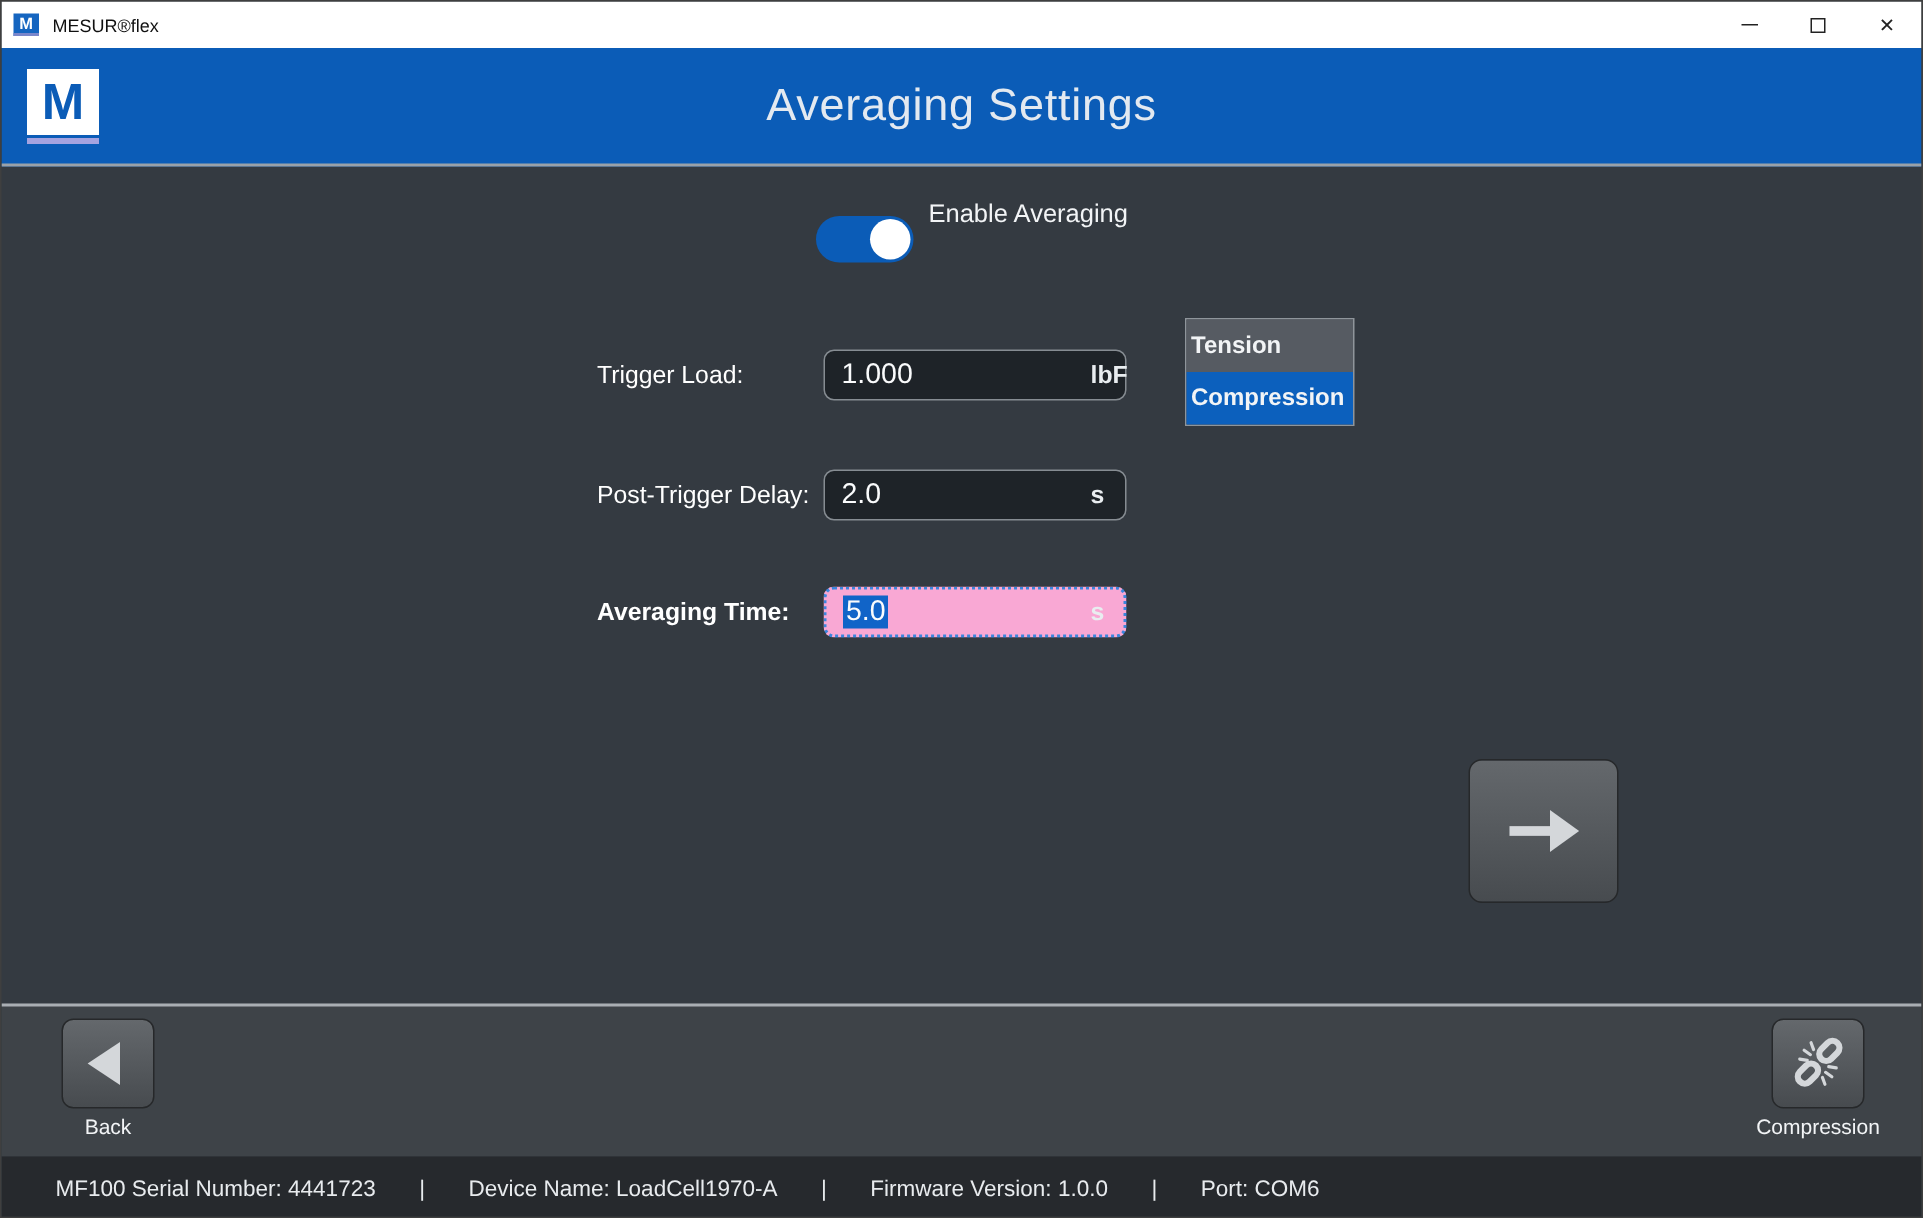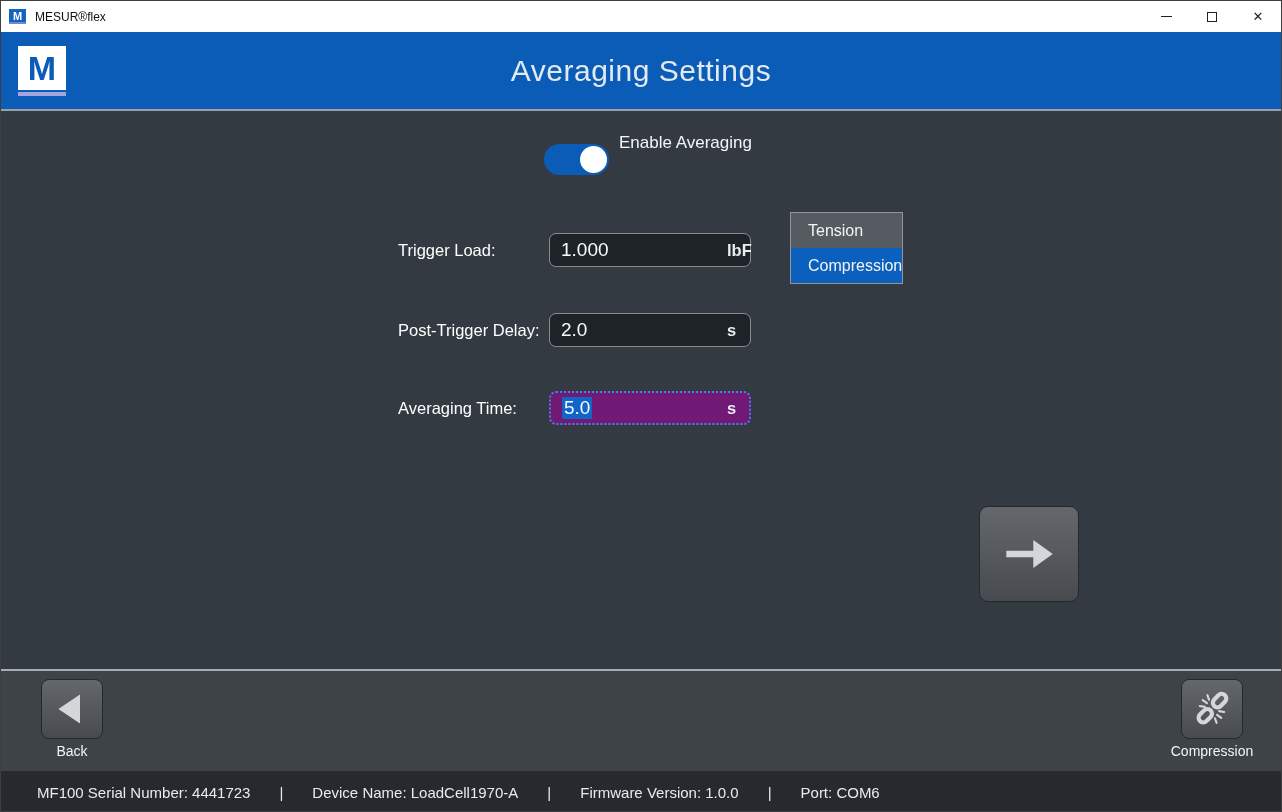--- a/index.html
+++ b/index.html
@@ -35,28 +35,28 @@
             background:#0b5cb7; cursor:pointer; }
   .toggle-knob { position:absolute; right:2px; top:2px; width:27px; height:27px; border-radius:50%;
                  background:#ffffff; }
   .toggle-label { position:absolute; left:618px; top:132px; font-size:17px; color:#f2f4f6; }
 
   
   .field-label { position:absolute; left:381px; font-size:16.5px; color:#ffffff;margin-left:16px; }
   .field-input { position:absolute; left:548px; width:202px; height:34px; background:#1e2328;
                  border:1px solid #868c92; border-radius:7px; color:#fafbfc; font-size:19px;
                  display:flex; align-items:center; padding-left:11px; cursor:text;text-align:right; }
-  .field-input.focused { border:2px dotted #3c86dd; background:#701a75; }
+  .field-input.focused { border:2px dotted #3c86dd; background:#f9a8d4; }
   .sel-text { background:#1164c8; padding:0 2px; }
   .field-unit { position:absolute; left:726px; font-size:16.5px; font-weight:bold; color:#e9edf0; }
 
   
   .dir-selector { position:absolute; left:789px; top:211px; width:113px; border:1px solid #8f959b; }
-  .dir-option { height:35px; display:flex; align-items:center; padding-left:17px;
-                font-size:16px; color:#f2f4f6; cursor:pointer; }
+  .dir-option { height:35px; display:flex; align-items:center; padding-left:3px;
+                font-size:16px; color:#f2f4f6; cursor:pointer;font-weight:bold; }
   .dir-option.unselected { background:#565b62; }
   .dir-option.selected { background:#0c60bd; }
 
   
   .sq-btn { background:linear-gradient(#64686c,#474b4f); border:1px solid #26282a; border-radius:9px;
             display:flex; align-items:center; justify-content:center; cursor:pointer; }
   .continue-btn { position:absolute; left:978px; top:505px; width:100px; height:96px; }
   .continue-label { position:absolute; left:928px; top:611px; width:200px; text-align:center;
                     font-size:18px; color:#f2f4f6; line-height:24px; }
   .back-btn { position:absolute; left:40px; top:678px; width:62px; height:60px; border-radius:8px; }
@@ -119,21 +119,21 @@
     <div class="dir-option unselected">Tension</div>
     <div class="dir-option selected">Compression</div>
   </div>
 
   <div class="field-label" style="top:320px;">Post-Trigger Delay:</div>
   <div class="field-input" style="top:312px;">
     <span>2.0</span>
   </div>
   <div class="field-unit" style="top:320px;">s</div>
 
-  <div class="field-label" style="top:398px;">Averaging Time:</div>
+  <div class="field-label" style="top:398px;font-weight:bold;">Averaging Time:</div>
   <div class="field-input focused" style="top:390px;">
     <span class="sel-text">5.0</span>
   </div>
   <div class="field-unit" style="top:398px;">s</div>
 
   <div class="sq-btn continue-btn">
     <svg width="66" height="54" viewBox="0 0 100 100">
       <rect x="8" y="44" width="54" height="12" fill="#d4d7da"></rect>
       <polygon points="58,24 58,76 94,50" fill="#d4d7da"></polygon>
     </svg>

